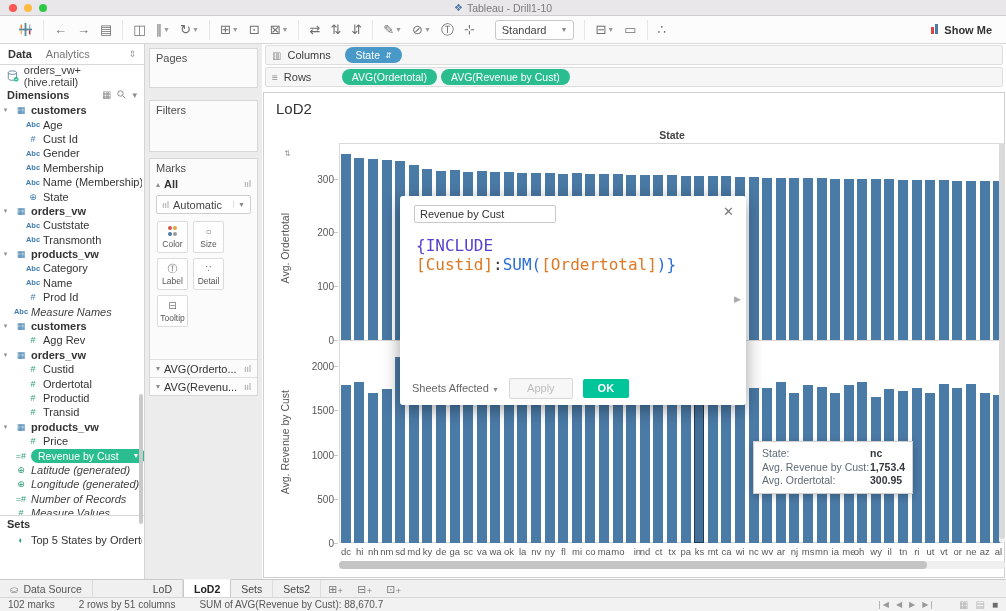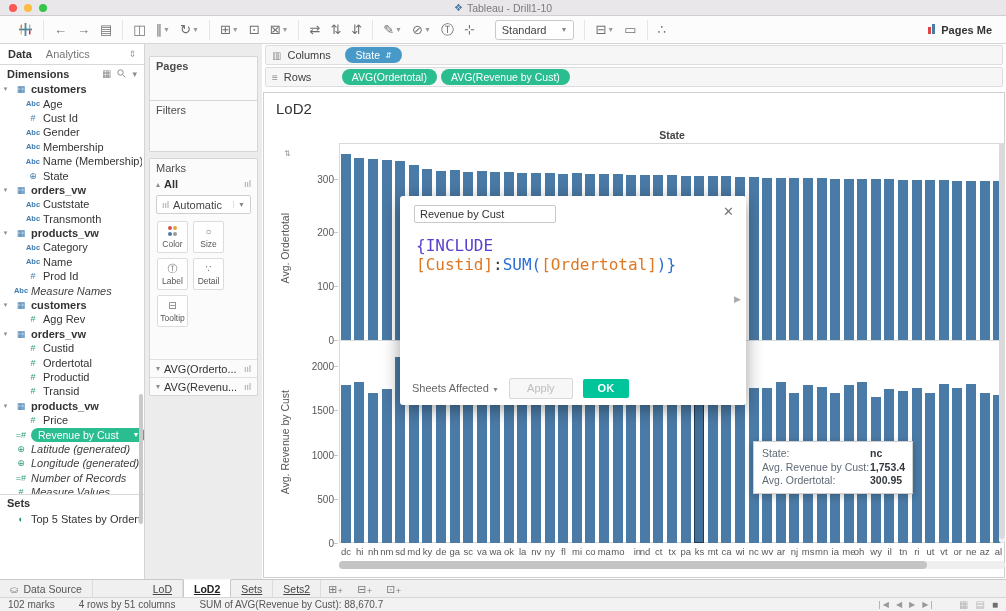--- a/index.html
+++ b/index.html
@@ -44,21 +44,21 @@
   .fpill{background:#2abd90;color:#fff;border-radius:8px;height:14px;display:flex;align-items:center;
          padding:0 7px;gap:14px;font-size:10.5px;}
   .fpill .pcaret{font-size:7px;}
   .meas-list{overflow:hidden;height:196px;}
   .sets-block{border-top:1px solid #d8d8d8;}
   .side-scroll{position:absolute;right:1px;top:350px;width:4px;height:130px;background:#c9c9c9;border-radius:2px;}
   
   .cards{position:absolute;left:145px;top:44px;width:117px;height:535px;background:#ececec;box-sizing:border-box;}
   .card{position:absolute;left:4px;right:4px;background:#fbfbfb;border:1px solid #d6d6d6;border-radius:1px;
         padding:3px 6px;box-sizing:border-box;color:#4c4c4c;}
-  .card-pages{top:12px;height:50px;font-weight:bold;} .card-filters{top:56px;height:52px;}
+  .card-pages{top:4px;height:40px;} .card-filters{top:56px;height:52px;}
   .card-marks{top:114px;height:238px;padding:3px 0 0 0;}
   .card-marks .mtitle{padding:0 6px;}
   .all-row{display:flex;align-items:center;gap:4px;padding:4px 6px 2px 6px;font-weight:bold;color:#333;}
   .all-row .chev{color:#8f8f8f;font-size:8px;font-weight:normal;}
   .all-row .mini{margin-left:auto;color:#9a9a9a;font-size:9px;font-weight:normal;}
   .mark-dd{margin:3px 6px;border:1px solid #cfcfcf;border-radius:2px;height:17px;display:flex;align-items:center;
            padding:0 5px;gap:4px;color:#444;background:#fff;}
   .mark-dd .caret{margin-left:auto;font-size:7px;color:#888;border-left:1px solid #e0e0e0;padding-left:4px;}
   .mbtns{display:flex;flex-wrap:wrap;gap:5px;padding:4px 7px;}
   .mbtn{width:29px;height:30px;border:1px solid #dcdcdc;border-radius:2px;background:#fff;display:flex;
@@ -123,21 +123,21 @@
   
   .vtooltip{position:absolute;left:753px;top:441px;width:160px;background:#fff;border:1px solid #cfcfcf;
             box-shadow:0 2px 8px rgba(0,0,0,.25);z-index:25;padding:5px 8px;box-sizing:border-box;}
   .vt-row{display:flex;font-size:10.5px;line-height:13.5px;color:#5f6a77;}
   .vt-row .vl{width:108px;flex:none;}
   .vt-row .vv{font-weight:bold;color:#32373e;}
   
   .tabstrip{position:absolute;left:0;top:579px;width:100%;height:18px;background:#f0f0f0;
             border-top:1px solid #c9c9c9;display:flex;align-items:stretch;font-size:10.5px;color:#444;}
   .dstab{display:flex;align-items:center;gap:5px;padding:0 10px;border-right:1px solid #dcdcdc;color:#555;}
-  .sheettab{display:flex;align-items:center;padding:0 10px;border-right:1px solid #dcdcdc;color:#444;text-decoration:underline;}
+  .sheettab{display:flex;align-items:center;padding:0 10px;border-right:1px solid #dcdcdc;color:#444;}
   .sheettab.active{background:#fff;border-right:1px solid #c9c9c9;border-left:1px solid #c9c9c9;
                    font-weight:bold;color:#222;margin-top:-1px;border-top:1px solid #f9f9f9;}
   .newtab{display:flex;align-items:center;padding:0 7px;color:#777;font-size:11px;}
   .statusbar{position:absolute;left:0;top:597px;width:100%;height:14px;background:#f2f2f2;
              border-top:1px solid #d6d6d6;display:flex;align-items:center;font-size:10px;color:#555;
              padding:0 8px;box-sizing:border-box;gap:24px;}
   .sb-right{margin-left:auto;display:flex;align-items:center;gap:7px;color:#9a9a9a;font-size:8px;}
   .sb-right .viewic{font-size:10px;color:#b5b5b5;}
   .sb-right .viewic.active{color:#6e6e6e;}
 </style>
@@ -250,29 +250,38 @@
           </span>
         </div>
         <div class="tgroup">
           <span class="tbtn">
             <span>∴</span>
           </span>
         </div>
       </div>
     <div class="showme">
       <span class="bars"><span style="background:#d44;height:7px;"></span><span style="background:#4a7aa6;height:10px;"></span></span>
-      <span>Pages Me</span>
+      <span>Show Me</span>
     </div>
   </div>
 
   <div class="sidebar">
     <div class="side-tabs">
       <span class="side-tab-active">Data</span>
       <span class="side-tab">Analytics</span>
       <span class="pane-ctl">⇕</span>
+    </div>
+    <div class="ds-row">
+      <svg width="12" height="12" viewBox="0 0 12 12">
+        <ellipse cx="5.5" cy="2.6" rx="4.2" ry="1.8" fill="none" stroke="#6b8ba6" stroke-width="1"></ellipse>
+        <path d="M1.3 2.6 v6 a4.2 1.8 0 0 0 8.4 0 v-6" fill="none" stroke="#6b8ba6" stroke-width="1"></path>
+        <circle cx="9.3" cy="9.3" r="2.4" fill="#2abd90"></circle>
+          <path d="M8.2 9.3 l0.9 0.9 1.4-1.7" stroke="#fff" stroke-width=".8" fill="none"></path>
+      </svg>
+      <span>orders_vw+ (hive.retail)</span>
     </div>
     <div class="sec-head">
       <span>Dimensions</span>
       <span class="hicons">
         <span style="font-size:10px;">▦</span>
         <svg width="9" height="9" viewBox="0 0 9 9">
           <circle cx="3.5" cy="3.5" r="2.7" stroke="#8d8d8d" fill="none"></circle>
             <line x1="5.6" y1="5.6" x2="8.4" y2="8.4" stroke="#8d8d8d"></line>
         </svg>
         <span>▾</span>
@@ -782,21 +791,21 @@
         <div class="sheettab">Sets</div>
         <div class="sheettab">Sets2</div>
       </div>
     <div class="newtab">⊞₊</div>
     <div class="newtab">⊟₊</div>
     <div class="newtab">⊡₊</div>
   </div>
 
   <div class="statusbar">
     <span>102 marks</span>
-    <span>4 rows by 51 columns</span>
+    <span>2 rows by 51 columns</span>
     <span>SUM of AVG(Revenue by Cust): 88,670.7</span>
     <span class="sb-right">
       <span>❘◀</span>
       <span>◀</span>
       <span>▶</span>
       <span>▶❘</span>
       <span style="width:10px;"></span>
       <span class="viewic">▦</span>
       <span class="viewic">▤</span>
       <span class="viewic active">■</span>

